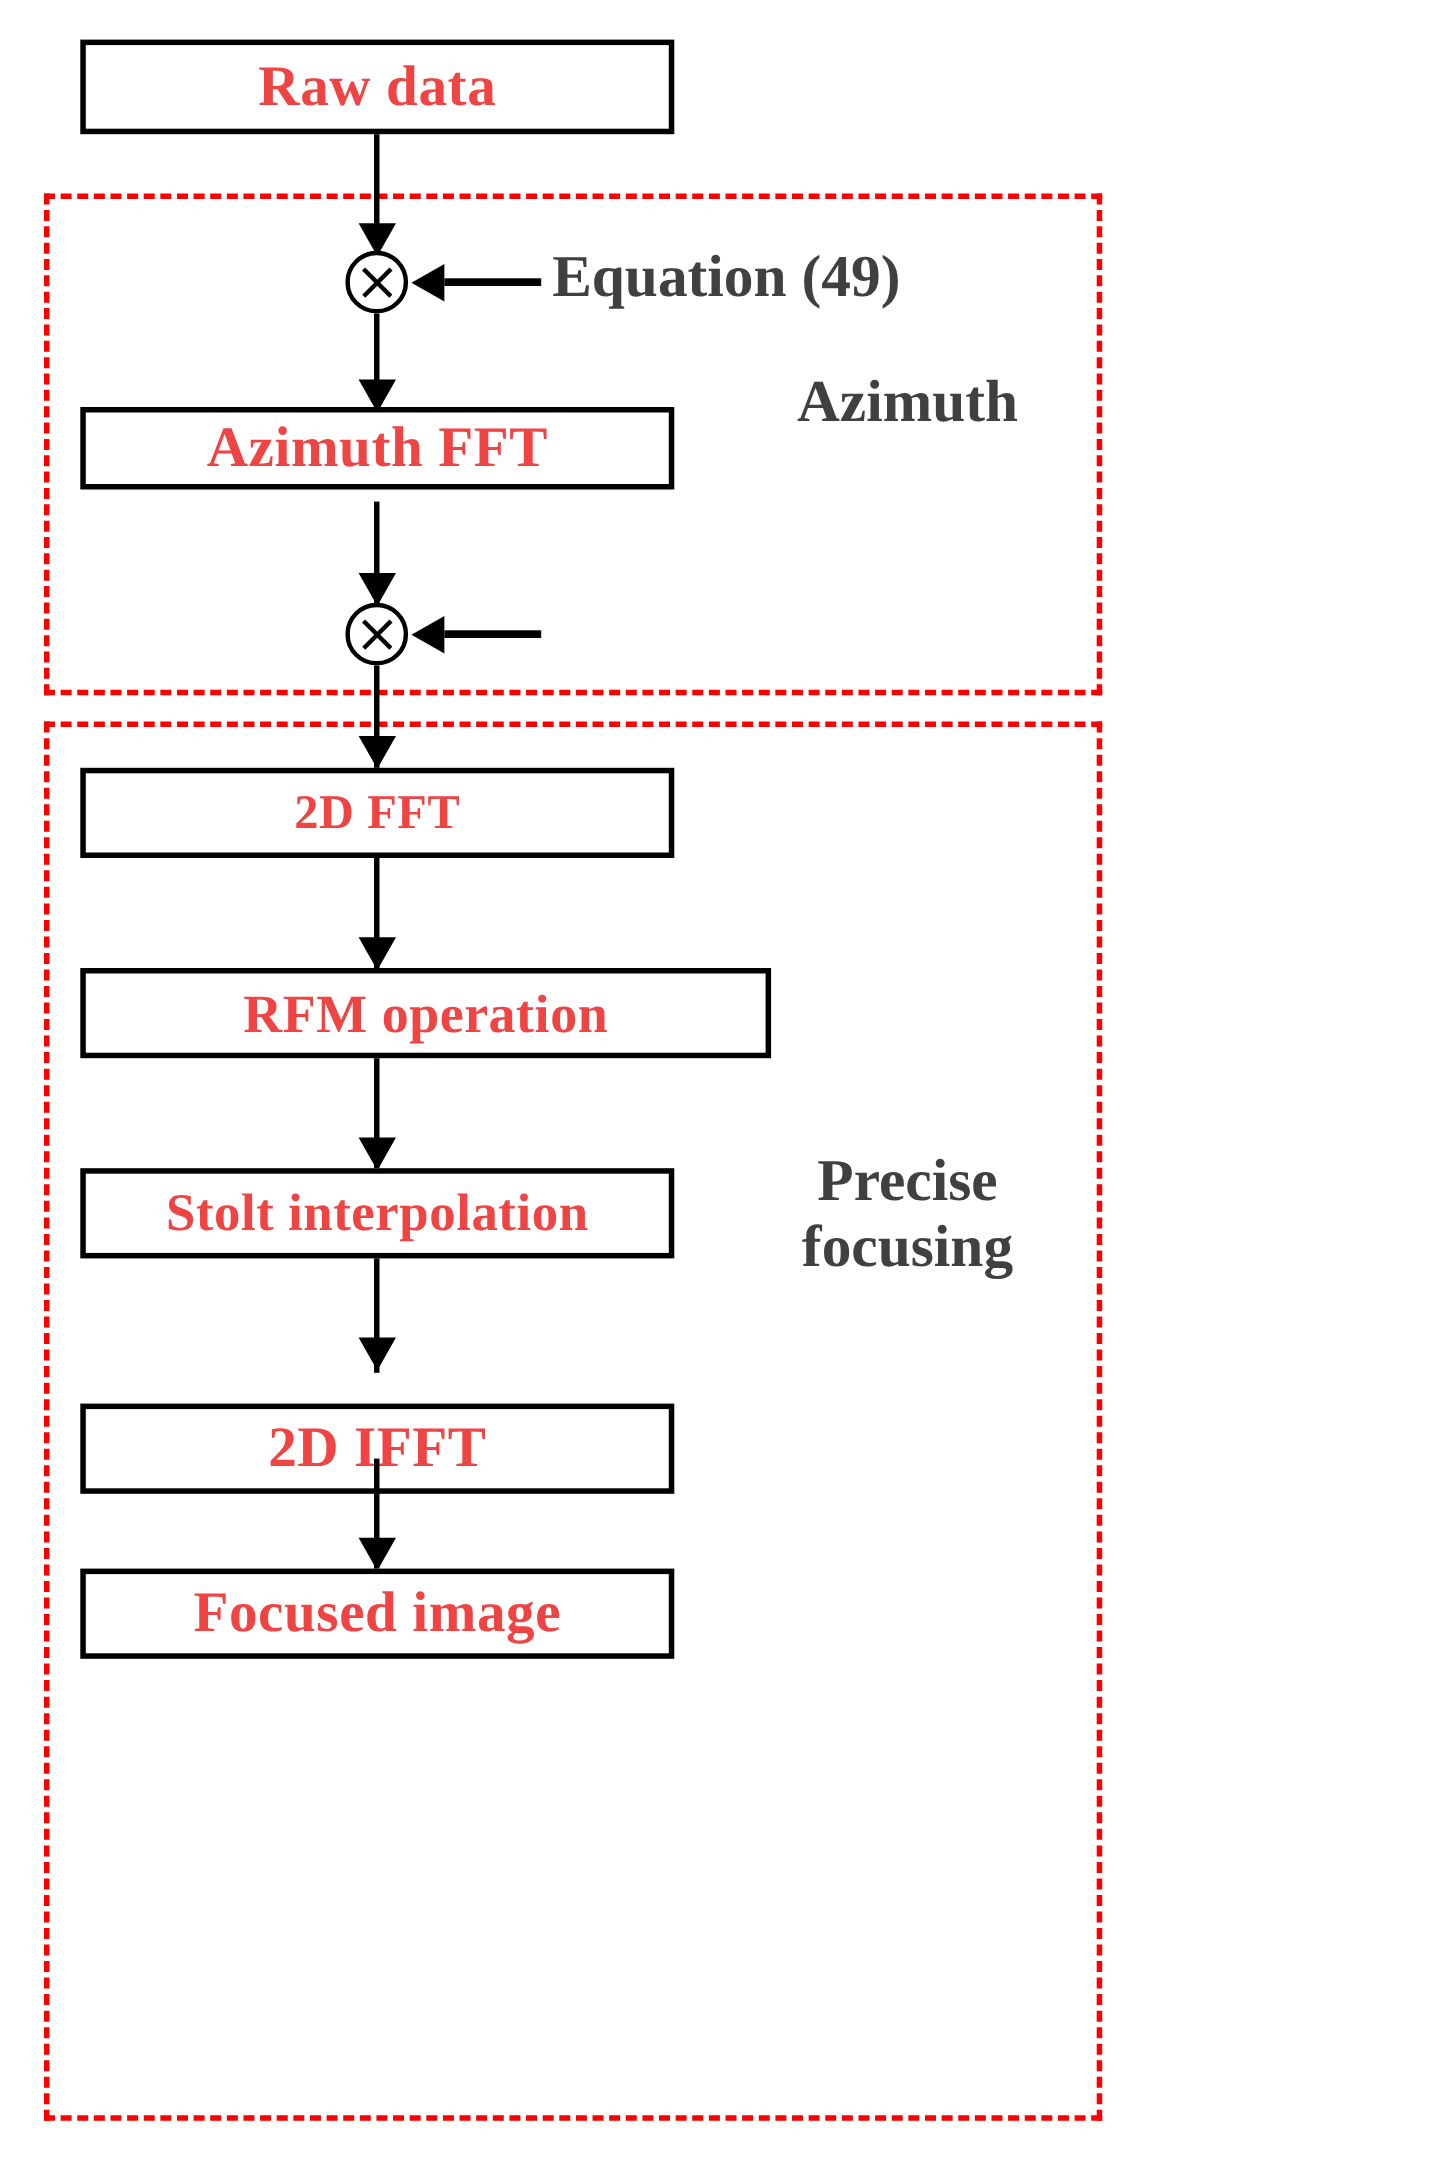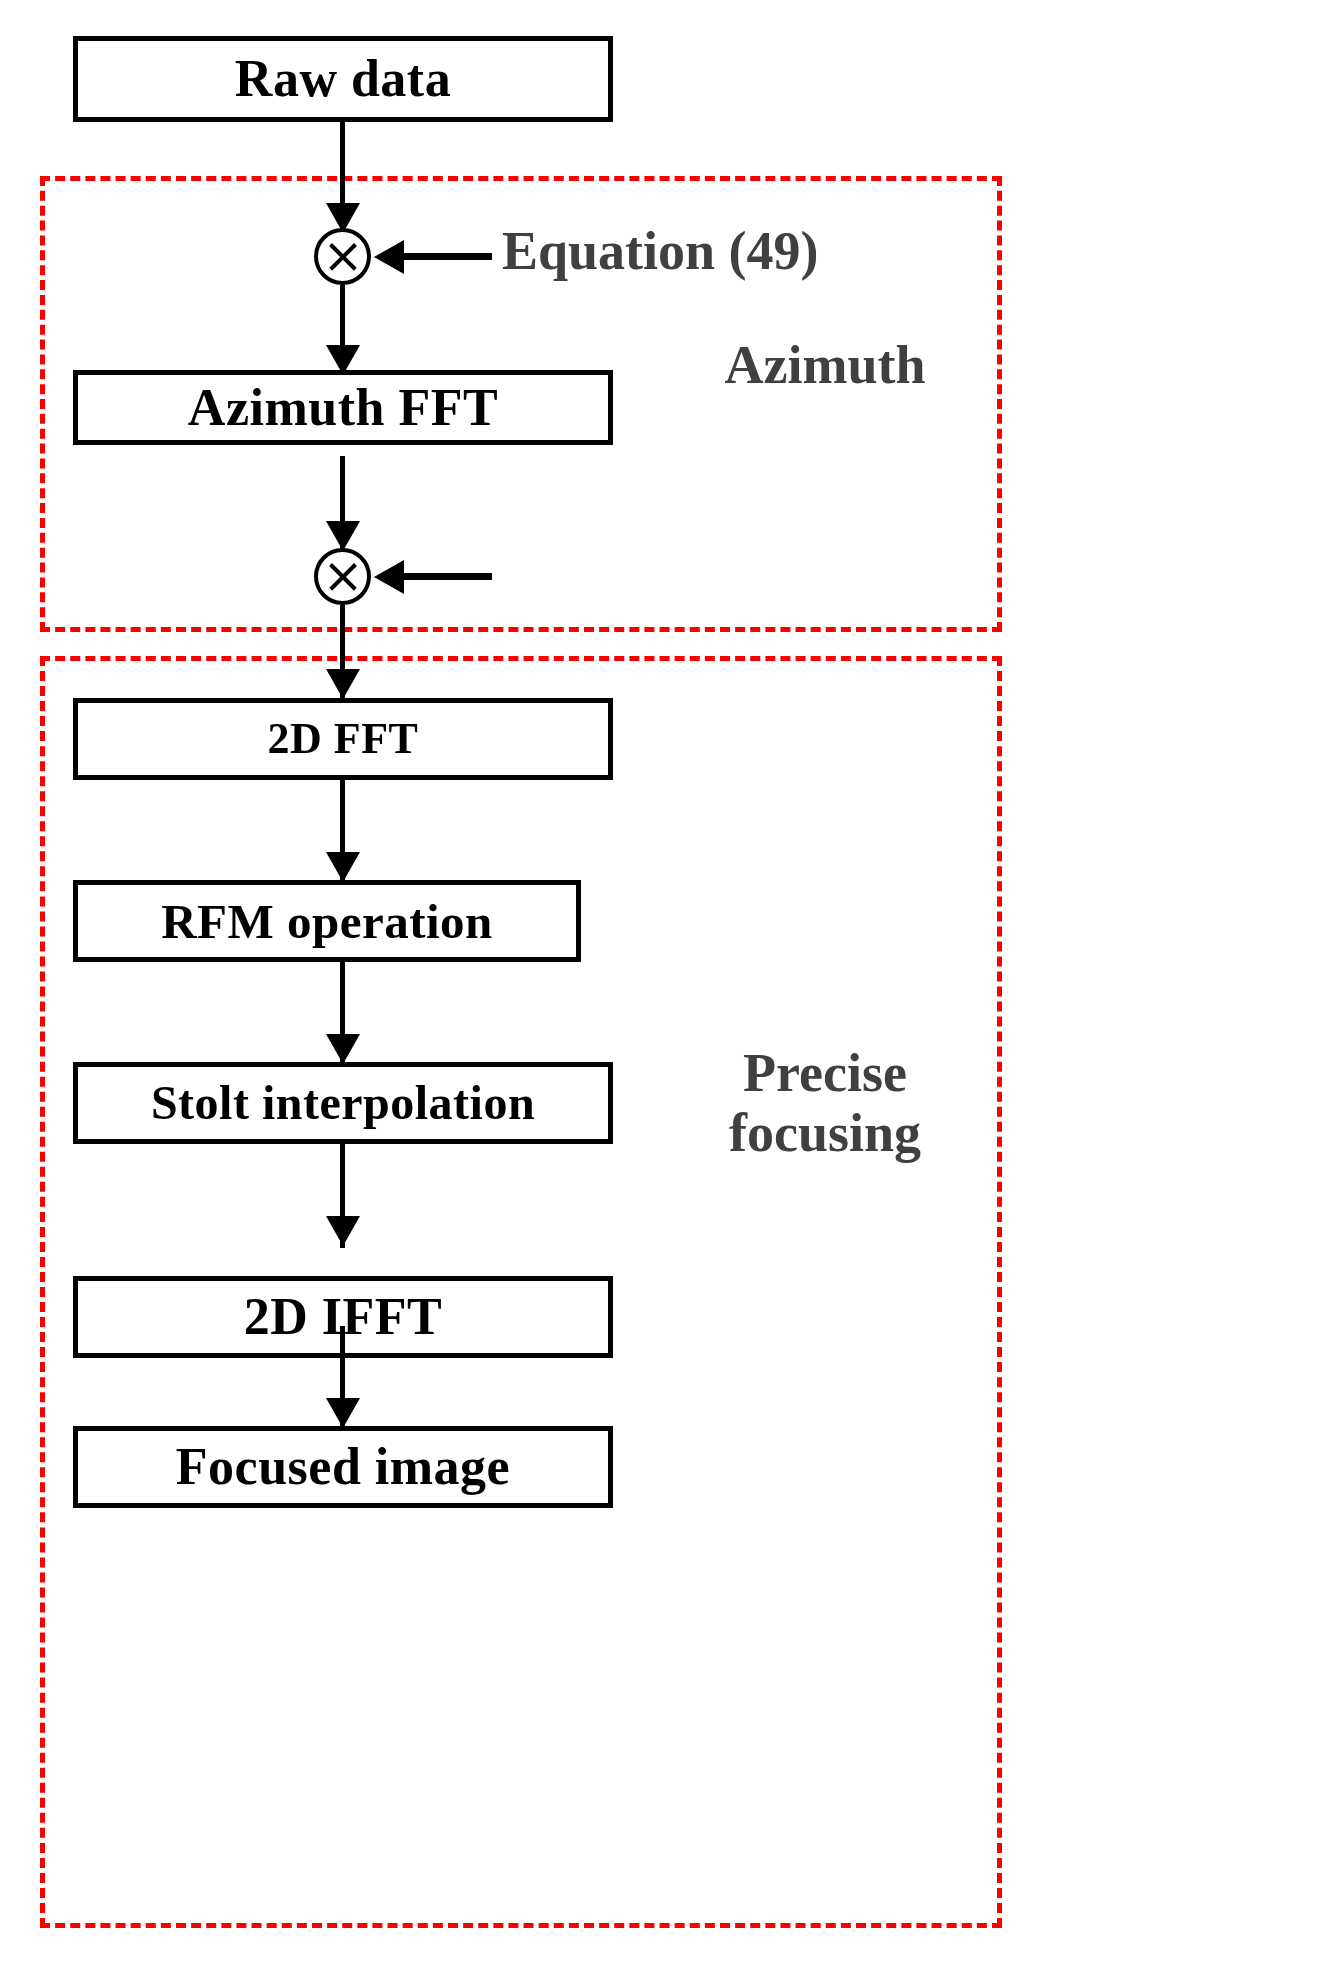--- a/index.html
+++ b/index.html
@@ -32,21 +32,21 @@
     box-sizing: border-box;
     border: 5px solid #000000;
     background: #ffffff;
     display: flex;
     align-items: center;
     justify-content: center;
     text-align: center;
   }
   .proc-box .label {
     font-weight: bold;
-    color: #000000;
+    color: #ef4444;
     line-height: 1.0;
     white-space: nowrap;
     letter-spacing: 0.5px;
   }
 
   
   .vline {
     position: absolute;
     width: 5px;
     background: #000000;
@@ -160,21 +160,21 @@
   <div class="vline" style="left:340px; top:605px; height:94px;"></div>
   <div class="arrow-down" style="left:326px; top:669px;"></div>
 
   <div class="proc-box" style="left:73px; top:698px; width:540px; height:82px;">
     <span class="label" style="font-size:44px;">2D FFT</span>
   </div>
 
   <div class="vline" style="left:340px; top:780px; height:106px;"></div>
   <div class="arrow-down" style="left:326px; top:852px;"></div>
 
-  <div class="proc-box" style="left:73px; top:880px; width:508px; height:82px;">
+  <div class="proc-box" style="left:73px; top:880px; width:628px; height:82px;">
     <span class="label" style="font-size:49px;">RFM operation</span>
   </div>
 
   <div class="vline" style="left:340px; top:962px; height:104px;"></div>
   <div class="arrow-down" style="left:326px; top:1034px;"></div>
 
   <div class="proc-box" style="left:73px; top:1062px; width:540px; height:82px;">
     <span class="label" style="font-size:48px;">Stolt interpolation</span>
   </div>
 

